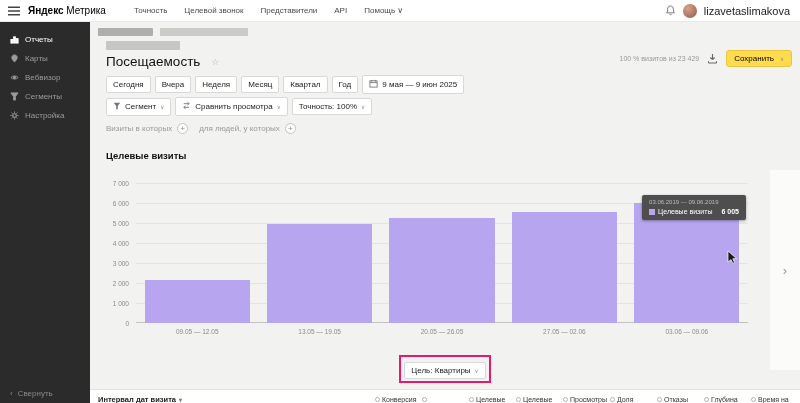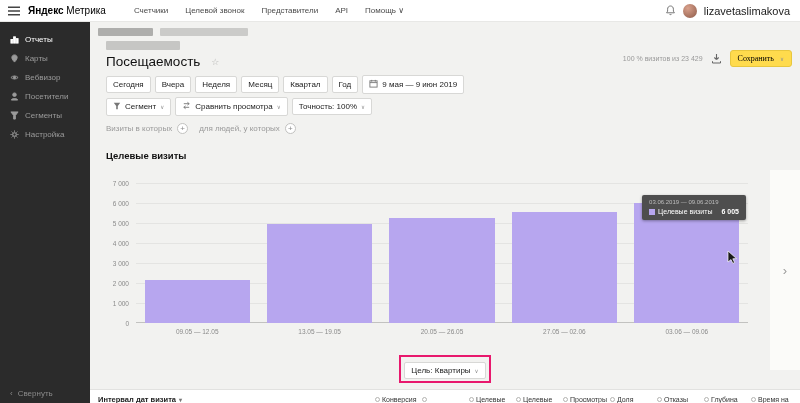--- a/index.html
+++ b/index.html
@@ -42,21 +42,21 @@
 
   
   .report-head { margin:5px 16px 0; position:relative; }
   .page-title { font-size:13.5px; color:#111; display:flex; align-items:center; gap:11px; }
   .star { color:#b5b5b3; font-size:9px; cursor:pointer; }
   .head-right { position:absolute; right:-8px; top:9px; display:flex; align-items:center; gap:8px; }
   .sample { font-size:7px; color:#999; white-space:nowrap; }
   .dl { display:flex; cursor:pointer; }
   .save-btn { background:#ffdb4d; border:1px solid #e8c73e; border-radius:3px; font-size:8px;
               padding:3px 7px; display:flex; gap:6px; align-items:center; cursor:pointer;
-              font-family:Liberation Serif, serif; }
+              font-family:Liberation Sans, sans-serif; }
 
   
   .toolbar { display:flex; gap:4px; margin:6px 0 0 16px; align-items:center; }
   .toolbar + .toolbar { margin-top:3px; }
   .btn { background:#fff; border:1px solid #d8d8d6; border-radius:2px; font-size:8px; color:#222;
          padding:3px 6px; display:inline-flex; align-items:center; gap:4px; cursor:pointer;
          font-family:inherit; white-space:nowrap; }
   .chev { font-size:5.5px; color:#909090; }
   .btn-group { display:flex; gap:4px; }
 
@@ -119,21 +119,21 @@
   <span class="burger">
     <svg width="12" height="10" viewBox="0 0 12 10">
         <path d="M0 1.2 H12 M0 5 H12 M0 8.8 H12" stroke="#444" stroke-width="1.4"></path>
       </svg>
   </span>
   <span class="brand">
     <b>Яндекс</b>
     <span>Метрика</span>
   </span>
   <span class="nav">
-      <span class="nav-item">Счетчики</span>
+      <span class="nav-item">Точность</span>
       <span class="nav-item">Целевой звонок</span>
       <span class="nav-item">Представители</span>
       <span class="nav-item">API</span>
       <span class="nav-item">Помощь ∨</span>
     </span>
   <span class="top-right">
     <span class="bell">
       <svg width="11" height="11" viewBox="0 0 11 11">
           <path d="M5.5 1 C3.6 1 2.6 2.4 2.6 4.2 V6.2 L1.6 7.8 H9.4 L8.4 6.2 V4.2 C8.4 2.4 7.4 1 5.5 1 Z" fill="none" stroke="#777"></path>
           <path d="M4.4 9 C4.6 9.8 6.4 9.8 6.6 9" stroke="#777" fill="none"></path>
@@ -170,29 +170,20 @@
             <svg viewBox="0 0 10 10">
               <path d="M1 5 C2.5 2.8 7.5 2.8 9 5 C7.5 7.2 2.5 7.2 1 5 Z" fill="none" stroke-width="1"></path>
               <circle cx="5" cy="5" r="1.3"></circle>
             </svg>
           </span>
           <span class="sb-label">Вебвизор</span>
         </div>
         <div class="sb-item">
           <span class="sb-icon">
             <svg viewBox="0 0 10 10">
-              <circle cx="5" cy="3" r="2"></circle>
-              <path d="M1.5 9 C1.5 6.8 8.5 6.8 8.5 9 Z"></path>
-            </svg>
-          </span>
-          <span class="sb-label">Посетители</span>
-        </div>
-        <div class="sb-item">
-          <span class="sb-icon">
-            <svg viewBox="0 0 10 10">
               <path d="M1 1 H9 L6 5 V9 H4 V5 Z"></path>
             </svg>
           </span>
           <span class="sb-label">Сегменты</span>
         </div>
         <div class="sb-item">
           <span class="sb-icon">
             <svg viewBox="0 0 10 10">
               <circle cx="5" cy="5" r="2" fill="none" stroke-width="1.2"></circle>
               <path d="M5 0.5 V2 M5 8 V9.5 M0.5 5 H2 M8 5 H9.5 M1.8 1.8 L2.9 2.9 M7.1 7.1 L8.2 8.2 M8.2 1.8 L7.1 2.9 M2.9 7.1 L1.8 8.2" fill="none" stroke-width="1"></path>
@@ -243,21 +234,21 @@
           <button class="btn">Квартал</button>
           <button class="btn">Год</button>
         </span>
       <button class="btn">
         <span>
           <svg width="9" height="9" viewBox="0 0 10 10">
               <rect x="1" y="2" width="8" height="7" fill="none" stroke="#777"></rect>
               <path d="M1 4 H9 M3 1 V3 M7 1 V3" stroke="#777"></path>
             </svg>
         </span>
-        <span>9 мая — 9 июн 2019</span>
+        <span>9 мая — 9 июн 2025</span>
       </button>
     </div>
 
     <div class="toolbar">
       <button class="btn">
         <span>
           <svg width="8" height="8" viewBox="0 0 10 10">
               <path d="M1 1 H9 L6 5 V9 H4 V5 Z" fill="#777"></path>
             </svg>
         </span>

